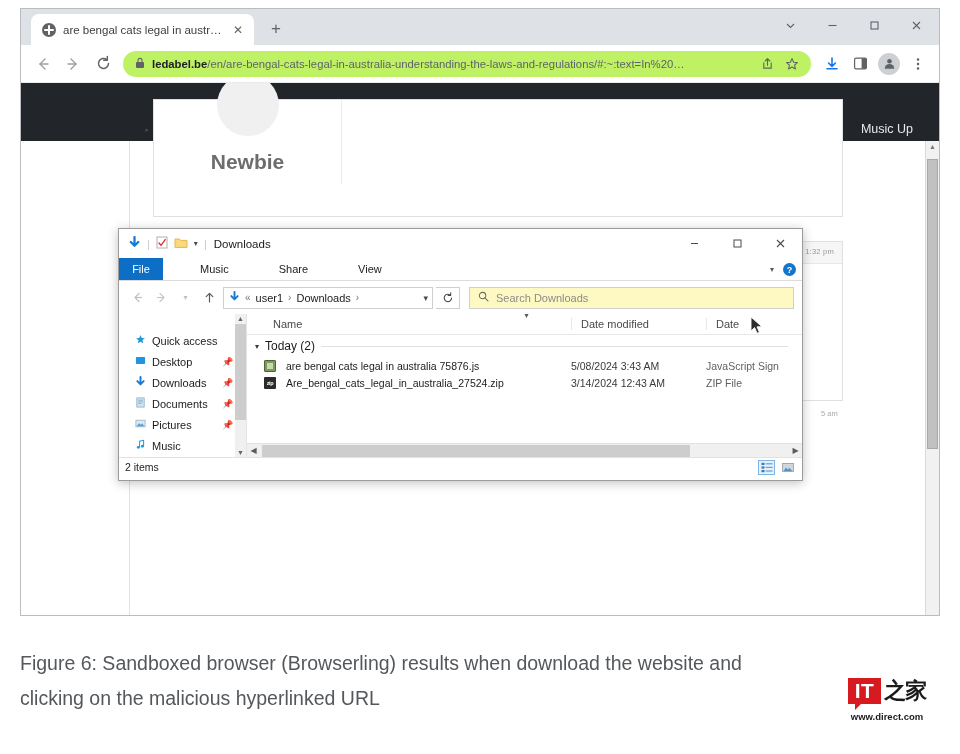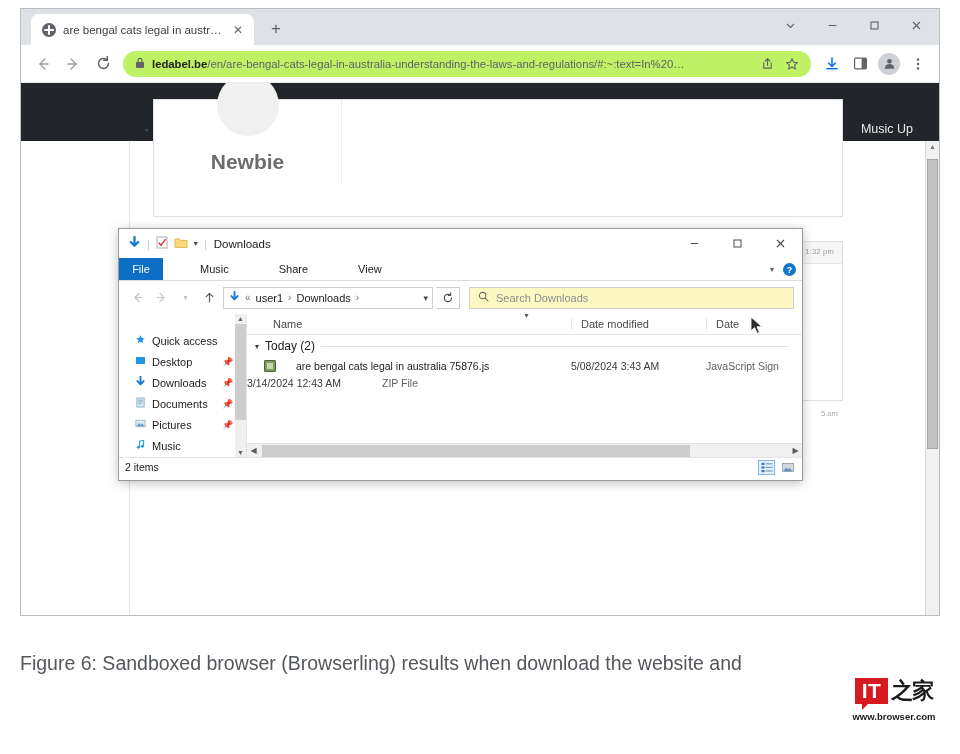--- a/index.html
+++ b/index.html
@@ -299,21 +299,21 @@
     position:absolute; left:50%; top:-3px; font-size:8px; color:#5a5a5a;
   }
   .group{
     height:22px; display:flex; align-items:center; gap:6px;
     padding-left:8px; font-size:12px; color:#1b1b1b;
   }
   .group .line{ flex:1; height:1px; background:#e0e0e0; margin-right:14px; }
   .frow{
     height:17px; display:flex; align-items:center; font-size:10.5px; color:#1b1b1b;
   }
-  .fname{ flex:1; display:flex; align-items:center; gap:20px; padding-left:17px; }
+  .fname{ flex:1; display:flex; align-items:center; gap:10px; padding-left:17px; }
   .fdate{ width:135px; color:#3a3a3a; }
   .ftype{ width:96px; color:#5f5f5f; }
   .ficon{ width:12px;height:12px; flex:none; border-radius:1px; position:relative;}
   .ficon.js{ background:#7d9b5e; border:1px solid #4e6338; }
   .ficon.js::after{
     content:""; position:absolute; inset:2px; background:#c6d8ae;
   }
   .ficon.zip{
     background:#2b2b2b; color:#fff; font-size:5.5px; font-weight:bold;
     display:flex;align-items:center;justify-content:center; letter-spacing:-.3px;
@@ -343,21 +343,21 @@
   .cursor-arrow{
     position:absolute; left:729px; top:233px; z-index:30;
   }
 
   
   .caption{
     position:absolute; left:20px; top:646px; width:880px;
     font-size:19.5px; line-height:1.78; color:#54585c;
   }
   .logo{
-    position:absolute; right:14px; top:676px; width:104px; text-align:center;
+    position:absolute; right:21px; top:676px; width:104px; text-align:center;
   }
   .logo-row{ display:flex; align-items:center; justify-content:center; gap:3px; }
   .logo-it{
     background:#d71920; color:#fff; font-weight:bold; font-size:21px;
     padding:2px 7px 3px; line-height:1; position:relative; letter-spacing:.5px;
     font-family:"Liberation Sans", sans-serif;
   }
   .logo-it::after{
     content:""; position:absolute; left:7px; bottom:-6px;
     border-left:7px solid #d71920; border-bottom:7px solid transparent;
@@ -718,20 +718,24 @@
             <div class="frow">
               <div class="fname">
                 <span class="ficon js"></span>
                 <span>are bengal cats legal in australia 75876.js</span>
               </div>
               <div class="fdate">5/08/2024 3:43 AM</div>
               <div class="ftype">JavaScript Sign</div>
             </div>
 
             <div class="frow">
+              <div class="fname">
+                <span class="ficon zip">zip</span>
+                <span>Are_bengal_cats_legal_in_australia_27524.zip</span>
+              </div>
               <div class="fdate">3/14/2024 12:43 AM</div>
               <div class="ftype">ZIP File</div>
             </div>
 
             <div class="hscroll">
               <span class="la">◀</span>
               <span class="track">
                   <span class="thumb"></span>
                 </span>
               <span class="ra">▶</span>
@@ -764,23 +768,24 @@
 
       <svg class="cursor-arrow" width="14" height="19" viewBox="0 0 14 19">
         <path d="M1 1 L1 15 L4.6 11.6 L7.1 17.3 L9.4 16.3 L7 10.8 L12 10.8 Z" fill="#2d2d2d" stroke="#ffffff" stroke-width="0.9" stroke-linejoin="round"></path>
       </svg>
 
     </div>
   </div>
 
   <div class="caption">
     <div>Figure 6:  Sandboxed browser (Browserling) results when download the website and</div>
+    <div>clicking on the malicious hyperlinked URL</div>
   </div>
 
   <div class="logo">
     <div class="logo-row">
       <span class="logo-it">IT</span>
       <span class="logo-cn">之家</span>
     </div>
-    <div class="logo-url">www.browser.com</div>
+    <div class="logo-url">www.direct.com</div>
   </div>
 
 </div>
 
 </body></html>

